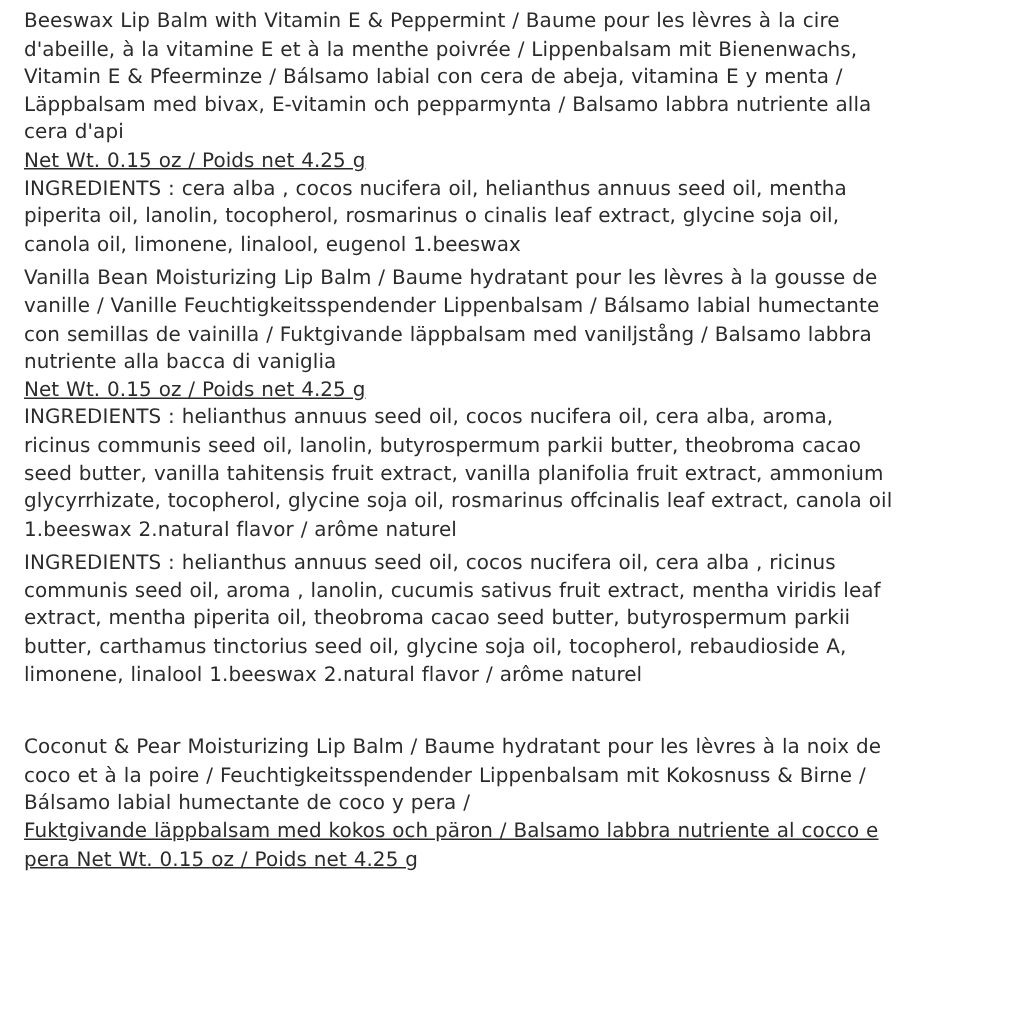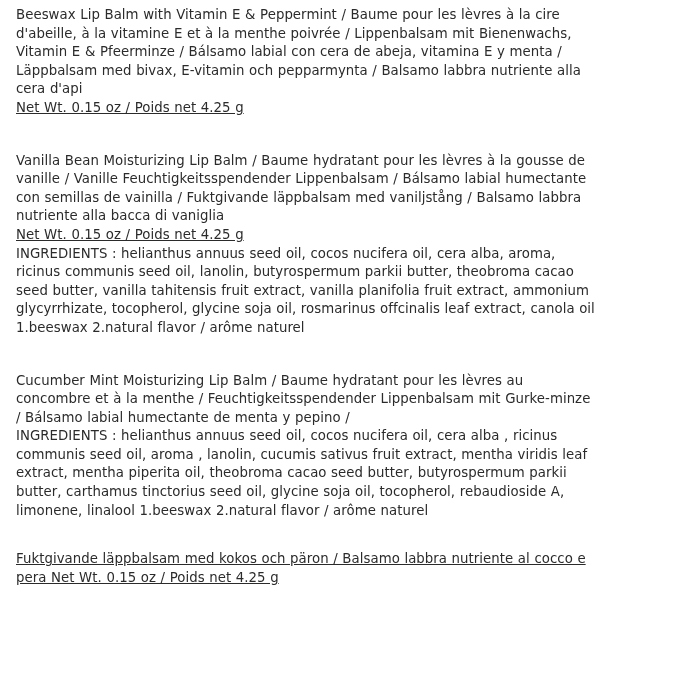--- a/index.html
+++ b/index.html
@@ -17,21 +17,21 @@
   .page {
     box-sizing: border-box;
     width: 613px;
     height: 679px;
     padding: 6px 14px 0 16px;
   }
   .product {
     margin: 0 0 0 0;
   }
   .product + .product {
-    margin-top: 34px;
+    margin-top: 4px;
   }
   .product.gap-large {
     margin-top: 30px;
   }
   .para {
     font-size: 13.3px;
     line-height: 18.6px;
     letter-spacing: 0.05px;
     margin: 0;
     word-spacing: 0.3px;
@@ -48,31 +48,32 @@
   }
 </style>
 </head>
 <body>
 
 <div class="page">
 
   <div class="product">
     <p class="para title-block">Beeswax Lip Balm with Vitamin E &amp; Peppermint / Baume pour les lèvres à la cire d'abeille, à la vitamine E et à la menthe poivrée / Lippenbalsam mit Bienenwachs, Vitamin E &amp; Pfeerminze / Bálsamo labial con cera de abeja, vitamina E y menta / Läppbalsam med bivax, E-vitamin och pepparmynta / Balsamo labbra nutriente alla cera d'api</p>
     <p class="para netwt">Net Wt. 0.15 oz / Poids net 4.25 g</p>
+    <p class="para ingredients">INGREDIENTS : cera alba  , cocos nucifera oil, helianthus annuus seed oil, mentha piperita oil, lanolin, tocopherol, rosmarinus o  cinalis leaf extract, glycine soja oil, canola oil, limonene, linalool, eugenol 1.beeswax</p>
   </div>
 
   <div class="product">
     <p class="para title-block">Vanilla Bean Moisturizing Lip Balm / Baume hydratant pour les lèvres à la gousse de vanille / Vanille Feuchtigkeitsspendender Lippenbalsam / Bálsamo labial humectante con semillas de vainilla / Fuktgivande läppbalsam med vaniljstång / Balsamo labbra nutriente alla bacca di vaniglia</p>
     <p class="para netwt">Net Wt. 0.15 oz / Poids net 4.25 g</p>
     <p class="para ingredients">INGREDIENTS : helianthus annuus seed oil, cocos nucifera oil, cera alba, aroma, ricinus communis seed oil, lanolin, butyrospermum parkii butter, theobroma cacao seed butter, vanilla tahitensis fruit extract, vanilla planifolia fruit extract, ammonium glycyrrhizate, tocopherol, glycine soja oil, rosmarinus offcinalis leaf extract, canola oil 1.beeswax 2.natural flavor / arôme naturel</p>
   </div>
 
   <div class="product">
-    <p class="para title-block">Cucumber Mint Moisturizing Lip Balm / Baume hydratant pour les lèvres au concombre et à la menthe / Feuchtigkeitsspendender Lippenbalsam mit Gurke-minze / Bálsamo labial humectante de menta y pepino /</p>
     <p class="para ingredients">INGREDIENTS : helianthus annuus seed oil, cocos nucifera oil, cera alba  , ricinus communis seed oil, aroma  , lanolin, cucumis sativus fruit extract, mentha viridis leaf extract, mentha piperita oil, theobroma cacao seed butter, butyrospermum parkii butter, carthamus tinctorius seed oil, glycine soja oil, tocopherol, rebaudioside A, limonene, linalool 1.beeswax 2.natural flavor / arôme naturel</p>
   </div>
 
   <div class="product gap-large">
+    <p class="para title-block">Coconut &amp; Pear Moisturizing Lip Balm / Baume hydratant pour les lèvres à la noix de coco et à la poire / Feuchtigkeitsspendender Lippenbalsam mit Kokosnuss &amp; Birne / Bálsamo labial humectante de coco y pera /</p>
     <p class="para netwt">Fuktgivande läppbalsam med kokos och päron / Balsamo labbra nutriente al cocco e pera Net Wt. 0.15 oz / Poids net 4.25 g</p>
 
   </div>
 
 </div>
 
 </body></html>

